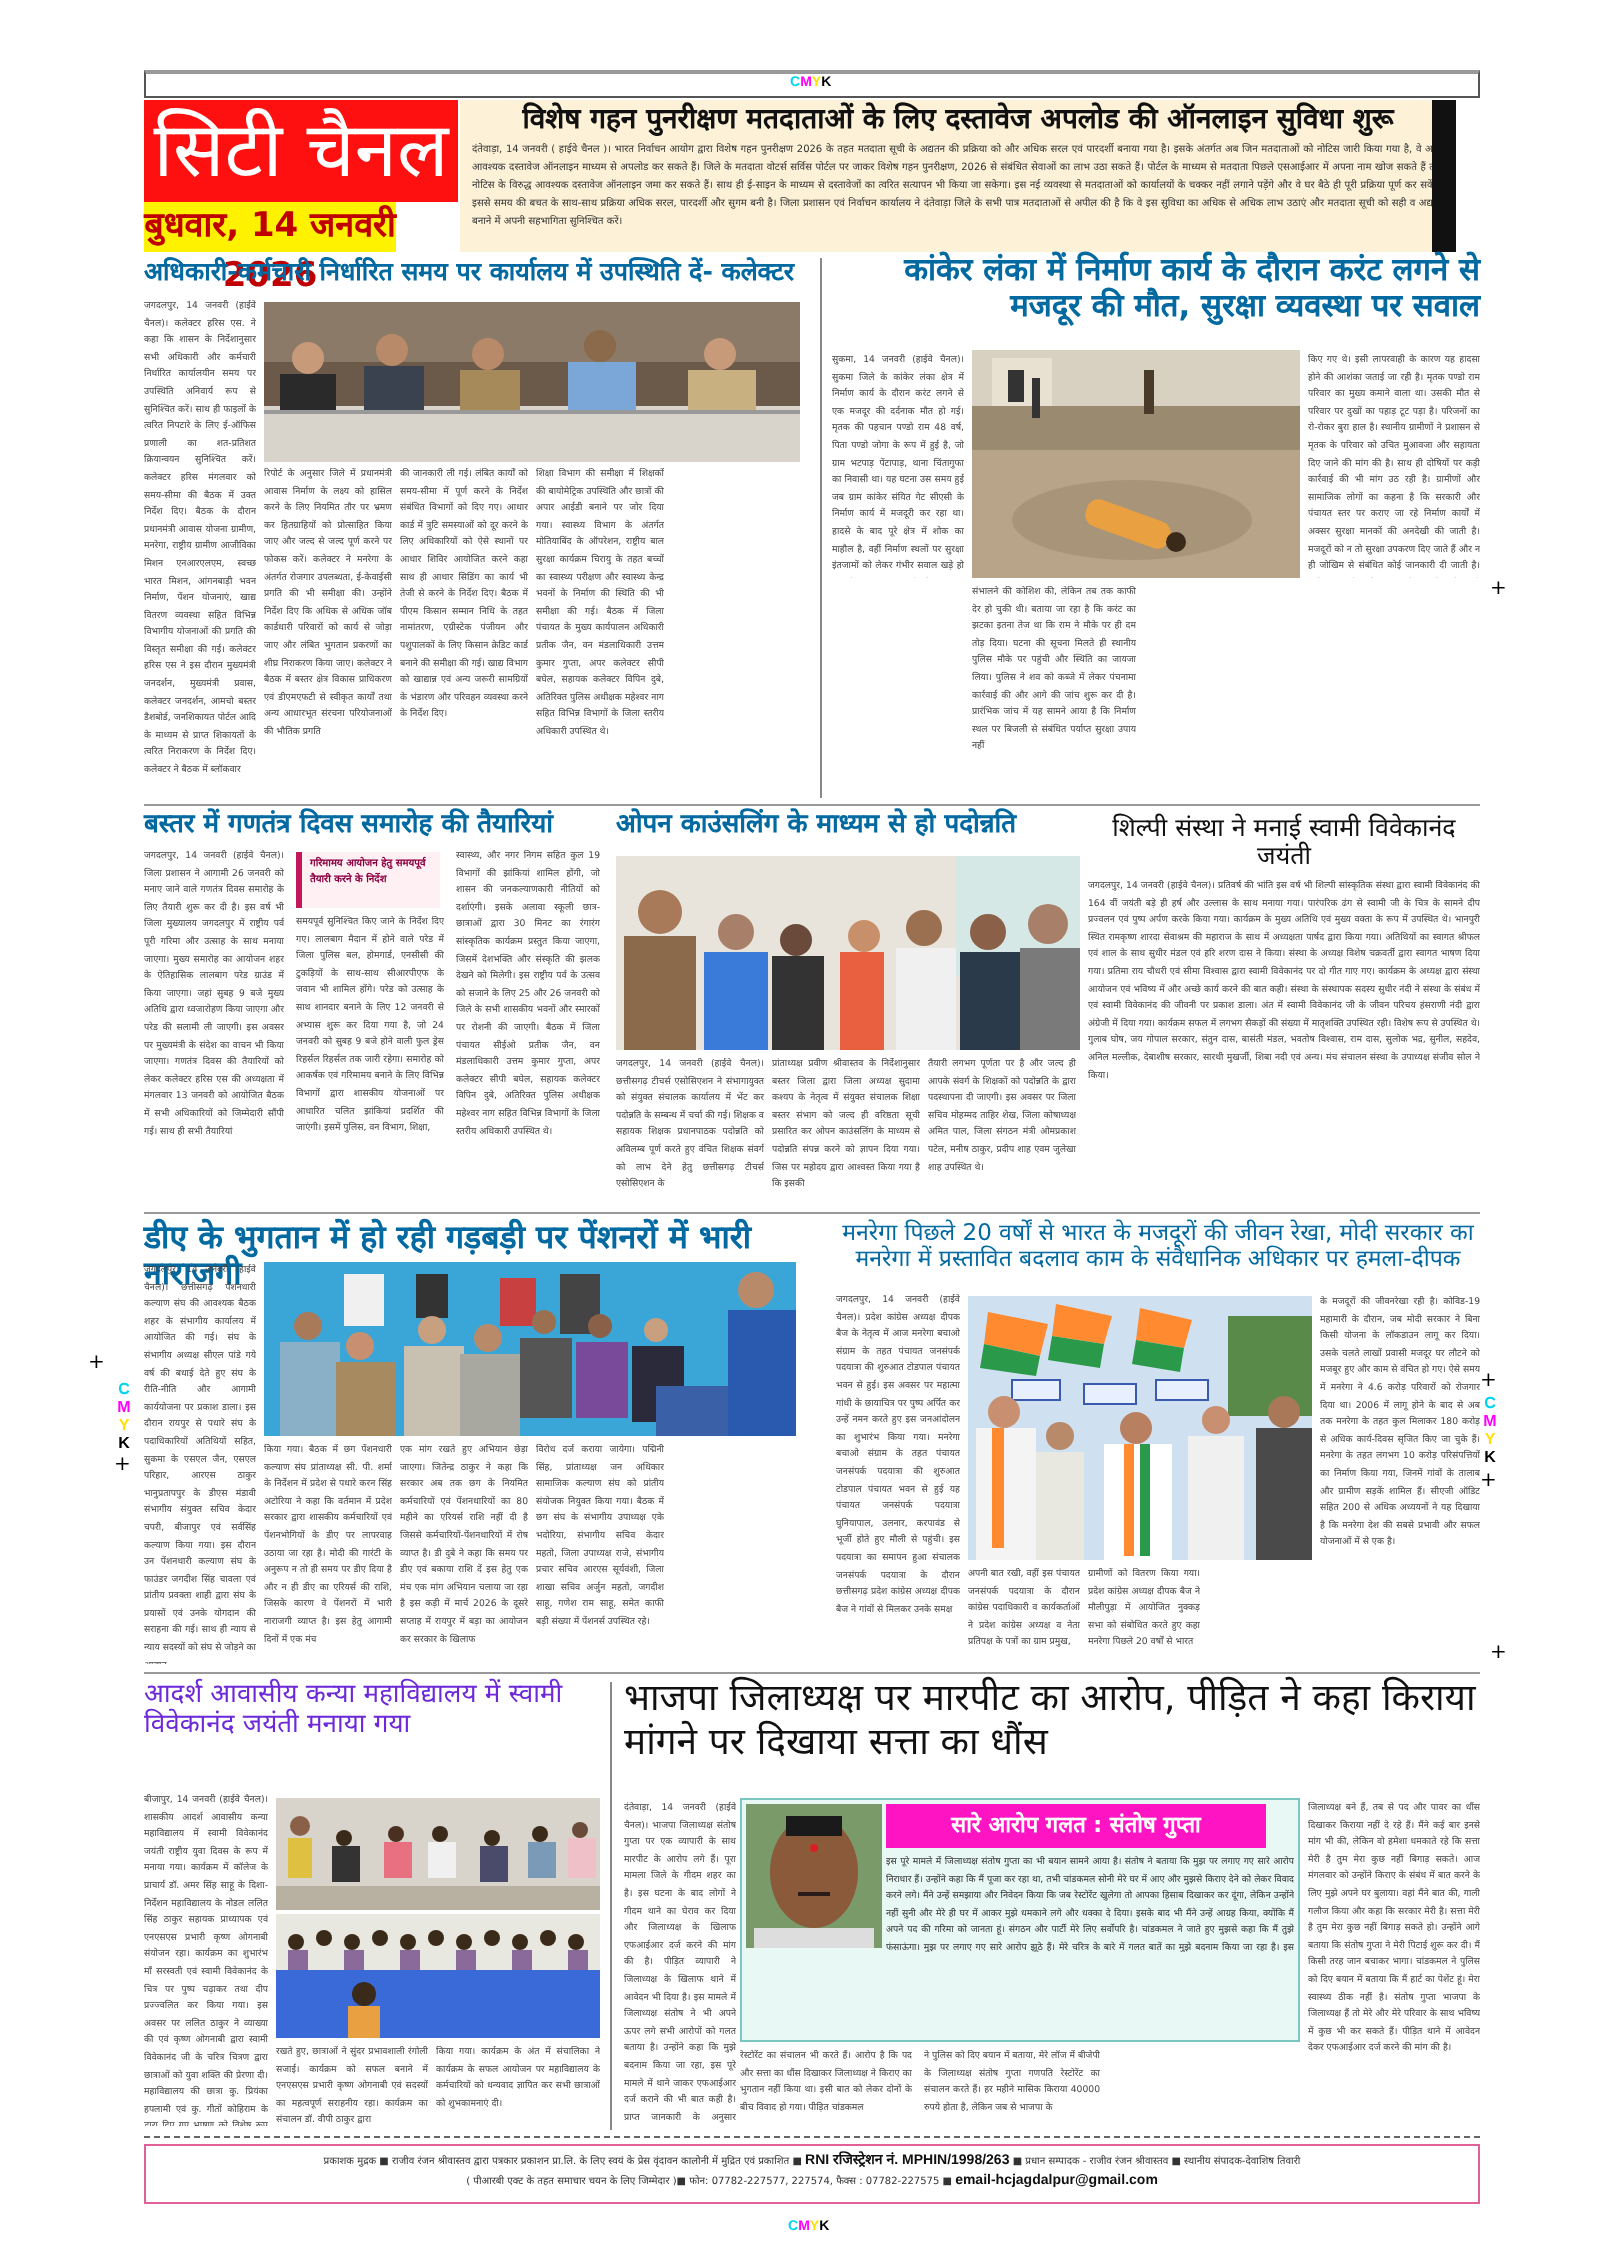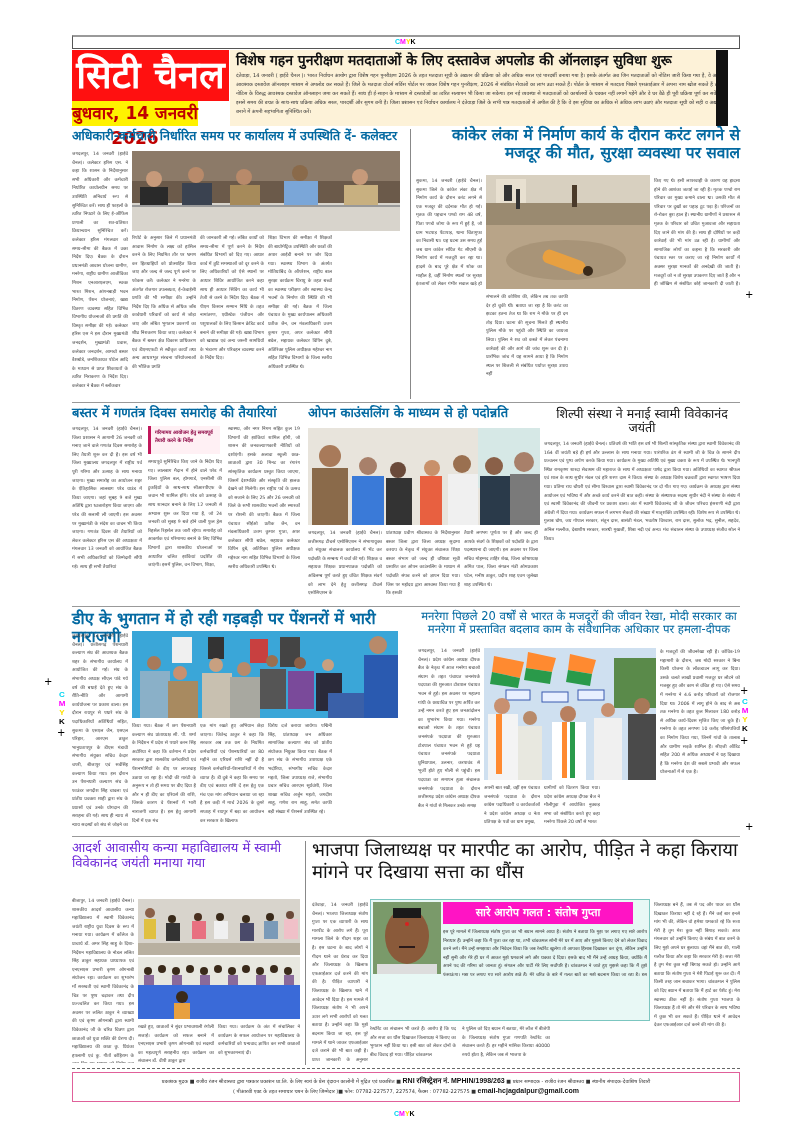--- a/index.html
+++ b/index.html
@@ -6,25 +6,25 @@
   html, body { width: 800px; height: 1133px; background: #ffffff; overflow: hidden; }
   body { position: relative; font-family: "DejaVu Sans", sans-serif; color: #222; }
 
   .page { position: absolute; left: 72px; top: 35px; width: 668px; height: 1075px; }
 
   .topbar { position: absolute; left: 0; top: 0; width: 668px; height: 14px; border: 1px solid #555; border-top: 2px solid #999; }
   .cmyk { position: absolute; font-size: 7px; font-weight: bold; font-family: "Liberation Sans", sans-serif; letter-spacing: 0; }
   .cmyk .c { color: #00d4f0; } .cmyk .m { color: #ff00ff; } .cmyk .y { color: #ffe000; } .cmyk .k { color: #000; }
 
   .masthead { position: absolute; left: 0; top: 15px; width: 668px; height: 76px; }
-  .logo-red { position: absolute; left: 0; top: 0; width: 157px; height: 51px; background: #ff1010; color: #fff; font-size: 38px; font-weight: bold; text-align: center; line-height: 50px; font-family: "DejaVu Sans", sans-serif; }
+  .logo-red { position: absolute; left: 0; top: 0; width: 157px; height: 51px; background: #ff1010; color: #fff; font-size: 38px; font-weight: normal; text-align: center; line-height: 50px; font-family: "DejaVu Sans", sans-serif; }
   .logo-yellow { position: absolute; left: 0; top: 51px; width: 126px; height: 25px; background: #fff200; color: #c00000; font-size: 17px; font-weight: bold; text-align: center; line-height: 25px; font-family: "DejaVu Sans", sans-serif; }
   .banner { position: absolute; left: 158px; top: 0; width: 498px; height: 76px; background: #fdf2d8; padding: 2px 6px; }
   .banner-dark { position: absolute; right: 0; top: 0; width: 12px; height: 76px; background: #111; }
-  .banner h2 { font-size: 14px; font-weight: bold; color: #111; line-height: 17px; font-family: "DejaVu Sans", sans-serif; }
+  .banner h2 { font-size: 14px; font-weight: bold; text-align: center; color: #111; line-height: 17px; font-family: "DejaVu Sans", sans-serif; }
   .banner p { font-size: 5px; line-height: 9px; color: #333; text-align: justify; margin-top: 2px; }
 
   .headline { position: absolute; font-weight: bold; color: #0369a1; font-family: "DejaVu Sans", sans-serif; line-height: 1.15; }
   .col-text { position: absolute; font-size: 4.6px; line-height: 8.6px; color: #444; text-align: justify; overflow: hidden; }
   .photo { position: absolute; overflow: hidden; }
   .vline { position: absolute; width: 1px; background: #888; }
   .hline { position: absolute; height: 1px; background: #999; }
 
   .callout { position: absolute; background: #fff0f4; border-left: 3px solid #c2185b; padding: 2px 4px; font-size: 5px; line-height: 8px; color: #8b0040; font-weight: bold; }
   .quote-box { position: absolute; background: #e8f8f5; border: 1px solid #7bc6c0; }

